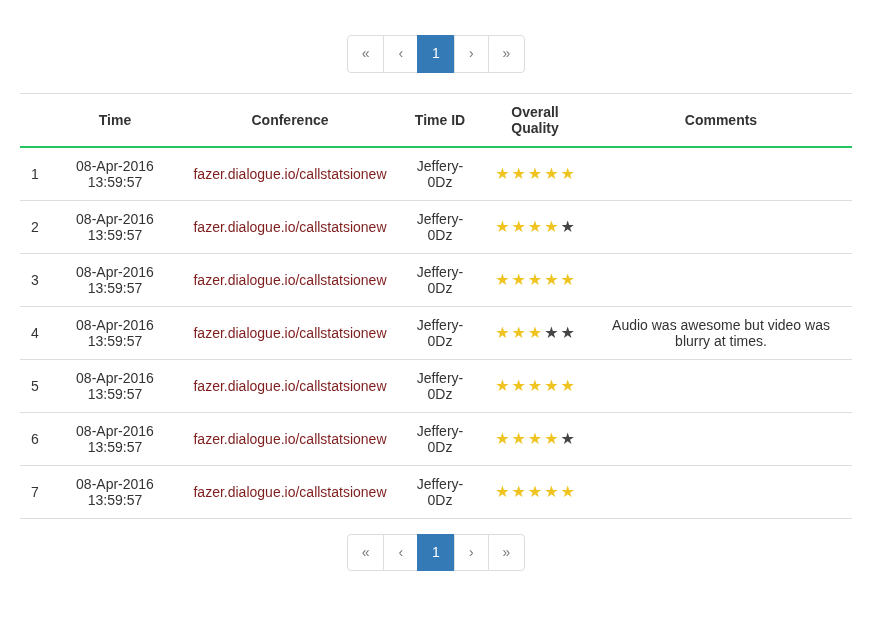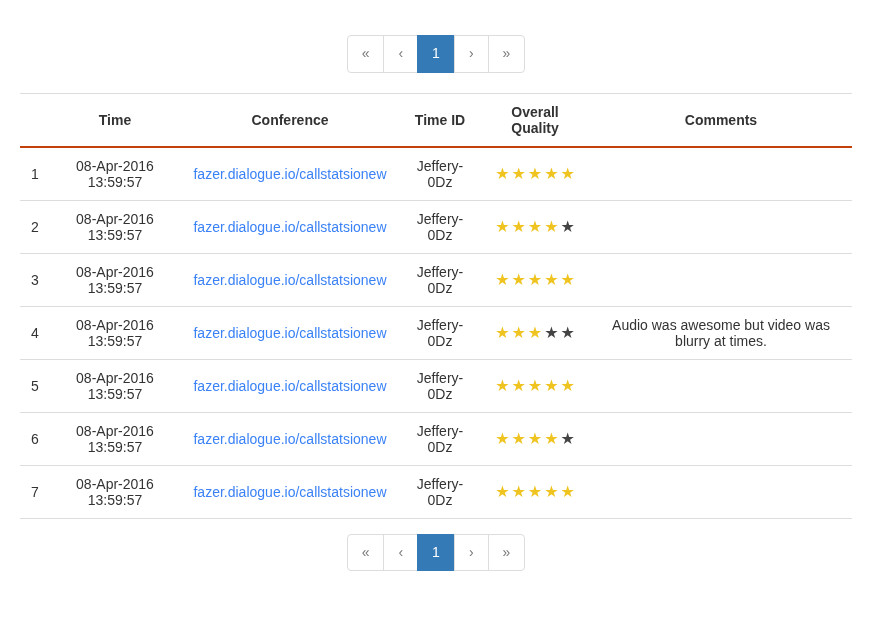--- a/index.html
+++ b/index.html
@@ -55,29 +55,29 @@
       margin-top: 10px;
       margin-bottom: 10px;
     }
     th, td {
       padding: 10px 8px;
       text-align: center;
       border-top: 1px solid #ddd;
       vertical-align: middle;
     }
     thead th {
-      border-bottom: 2px solid #c2410c;
+      border-bottom: 2px solid #22c55e;
       font-weight: 700;
       color: #333;
     }
     tbody tr:last-child td {
       border-bottom: 1px solid #ddd;
     }
     .conf-link {
-      color: #3b82f6;
+      color: #7f1d1d;
       text-decoration: none;
       cursor: pointer;
     }
     .stars {
       display: inline-block;
       line-height: 1.2;
       max-width: 90px;
     }
     .star {
       font-size: 16px;

